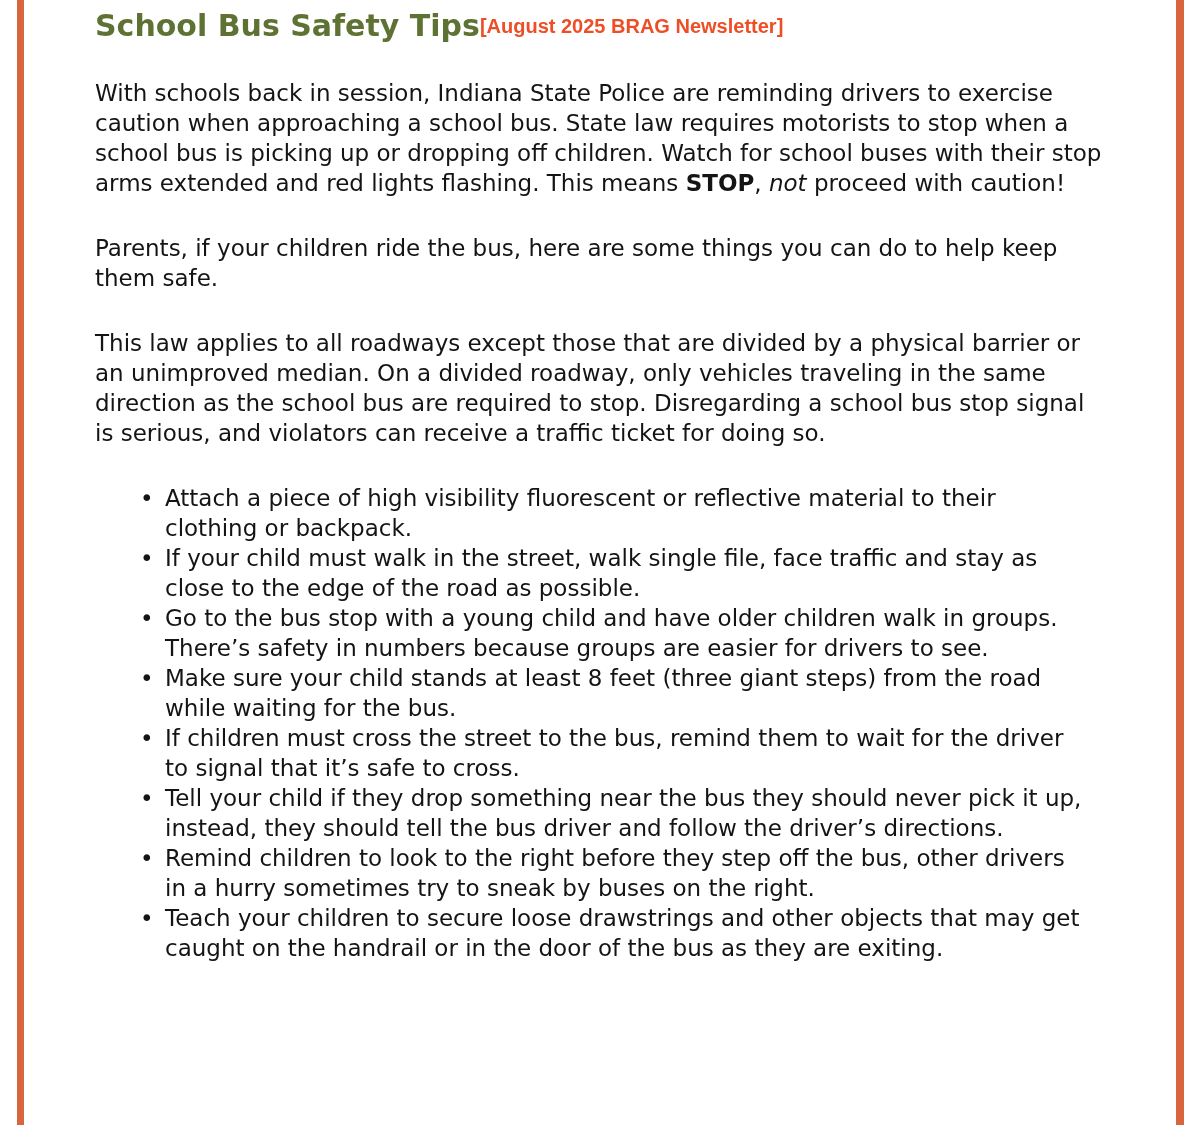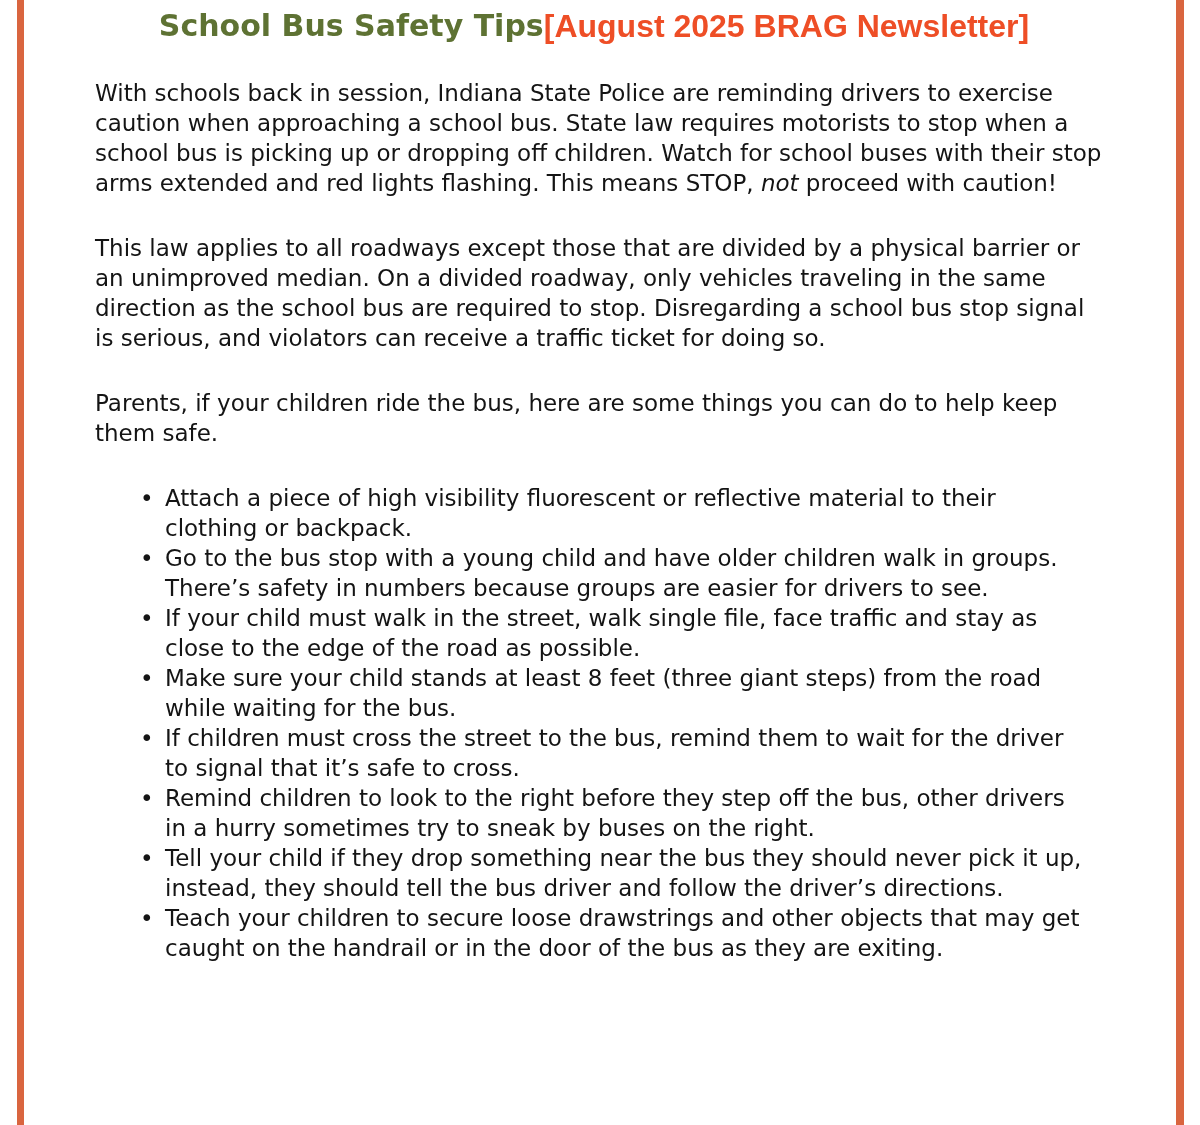--- a/index.html
+++ b/index.html
@@ -22,43 +22,43 @@
   .edge-bar.left { left: 17px; }
   .edge-bar.right { left: 1176px; width: 8px; }
   .content {
     position: absolute;
     left: 95px;
     top: 8px;
     width: 1012px;
   }
   .header-row {
     display: flex;
-    justify-content: center;
+    justify-content: flex-start;
     align-items: flex-start;
     margin-bottom: 34px;
   }
   .page-title {
     font-size: 30px;
     font-weight: bold;
     line-height: 36px;
     color: var(--title-green, #5e7233);
     margin: 0;
   }
   .newsletter-badge {
     font-family: "Liberation Sans", sans-serif;
-    font-size: 32px;
+    font-size: 20px;
     font-weight: bold;
     line-height: 36px;
     color: var(--newsletter-orange, #ee4e26);
     margin-right: 14px;
     white-space: nowrap;
   }
   .body-text { font-size: 23px; line-height: 30px; }
   .para { margin: 0 0 35px 0; }
-  .para .emph-bold { font-weight: normal; }
+  .para .emph-bold { font-weight: bold; }
   .para .emph-italic { font-style: italic; }
   .safety-list {
     list-style: none;
     margin: 2px 16px 0 0;
     padding: 0;
   }
   .safety-list li {
     position: relative;
     padding-left: 70px;
   }
@@ -79,29 +79,29 @@
 
   <div class="header-row">
     <h1 class="page-title">School Bus Safety Tips</h1>
     <div class="newsletter-badge">[August 2025 BRAG Newsletter]</div>
   </div>
 
   <div class="body-text">
 
     <p class="para"><span>With schools back in session, Indiana State Police are reminding drivers to exercise caution when approaching a school bus. State law requires motorists to stop when a school bus is picking up or dropping off children. Watch for school buses with their stop arms extended and red lights flashing. This means </span><span class="emph-bold">STOP</span><span>, </span><span class="emph-italic">not</span><span> proceed with caution!</span></p>
 
+    <p class="para">Parents, if your children ride the bus, here are some things you can do to help keep them safe.</p>
+
     <p class="para">This law applies to all roadways except those that are divided by a physical barrier or an unimproved median. On a divided roadway, only vehicles traveling in the same direction as the school bus are required to stop. Disregarding a school bus stop signal is serious, and violators can receive a traffic ticket for doing so.</p>
-
-    <p class="para">Parents, if your children ride the bus, here are some things you can do to help keep them safe.</p>
 
     <ul class="safety-list">
       <li>Attach a piece of high visibility fluorescent or reflective material to their clothing or backpack.</li>
+      <li>If your child must walk in the street, walk single file, face traffic and stay as close to the edge of the road as possible.</li>
       <li>Go to the bus stop with a young child and have older children walk in groups. There’s safety in numbers because groups are easier for drivers to see.</li>
-      <li>If your child must walk in the street, walk single file, face traffic and stay as close to the edge of the road as possible.</li>
       <li>Make sure your child stands at least 8 feet (three giant steps) from the road while waiting for the bus.</li>
       <li>If children must cross the street to the bus, remind them to wait for the driver to signal that it’s safe to cross.</li>
+      <li>Tell your child if they drop something near the bus they should never pick it up, instead, they should tell the bus driver and follow the driver’s directions.</li>
       <li>Remind children to look to the right before they step off the bus, other drivers in a hurry sometimes try to sneak by buses on the right.</li>
-      <li>Tell your child if they drop something near the bus they should never pick it up, instead, they should tell the bus driver and follow the driver’s directions.</li>
       <li>Teach your children to secure loose drawstrings and other objects that may get caught on the handrail or in the door of the bus as they are exiting.</li>
     </ul>
 
   </div>
 </div>
 
 </body></html>

